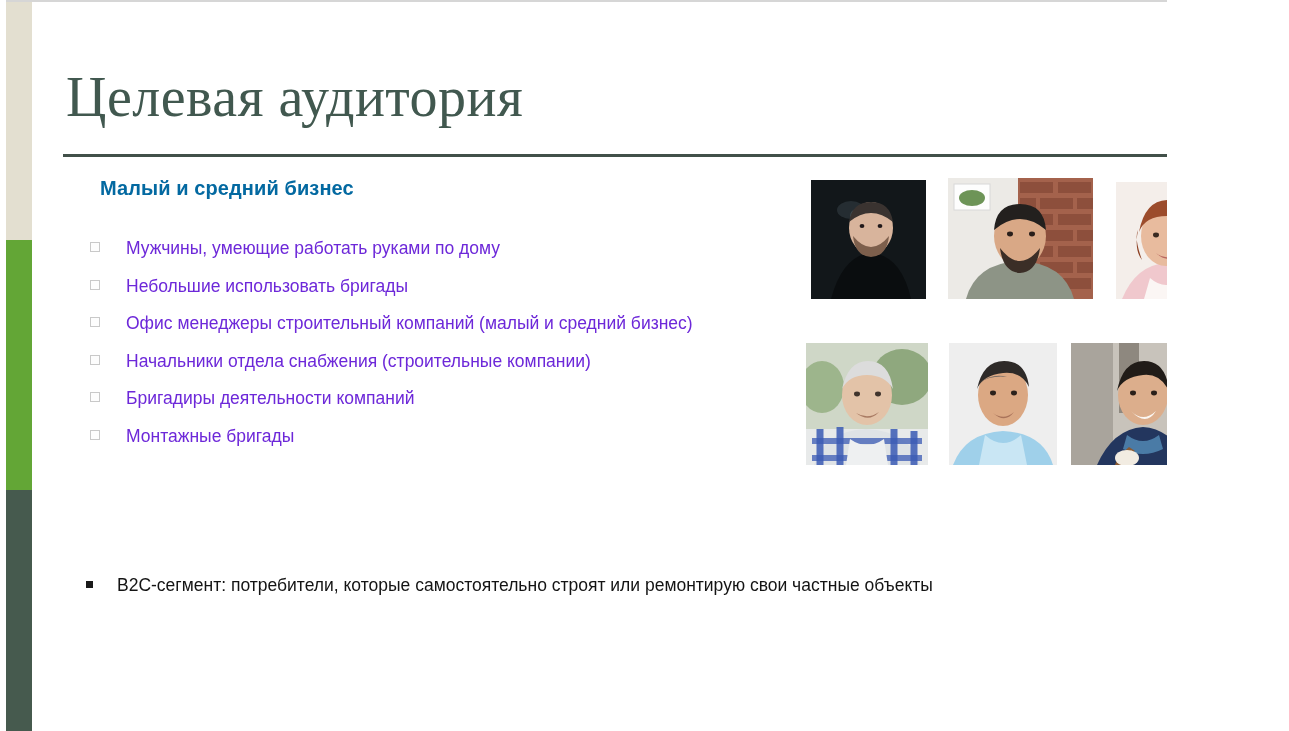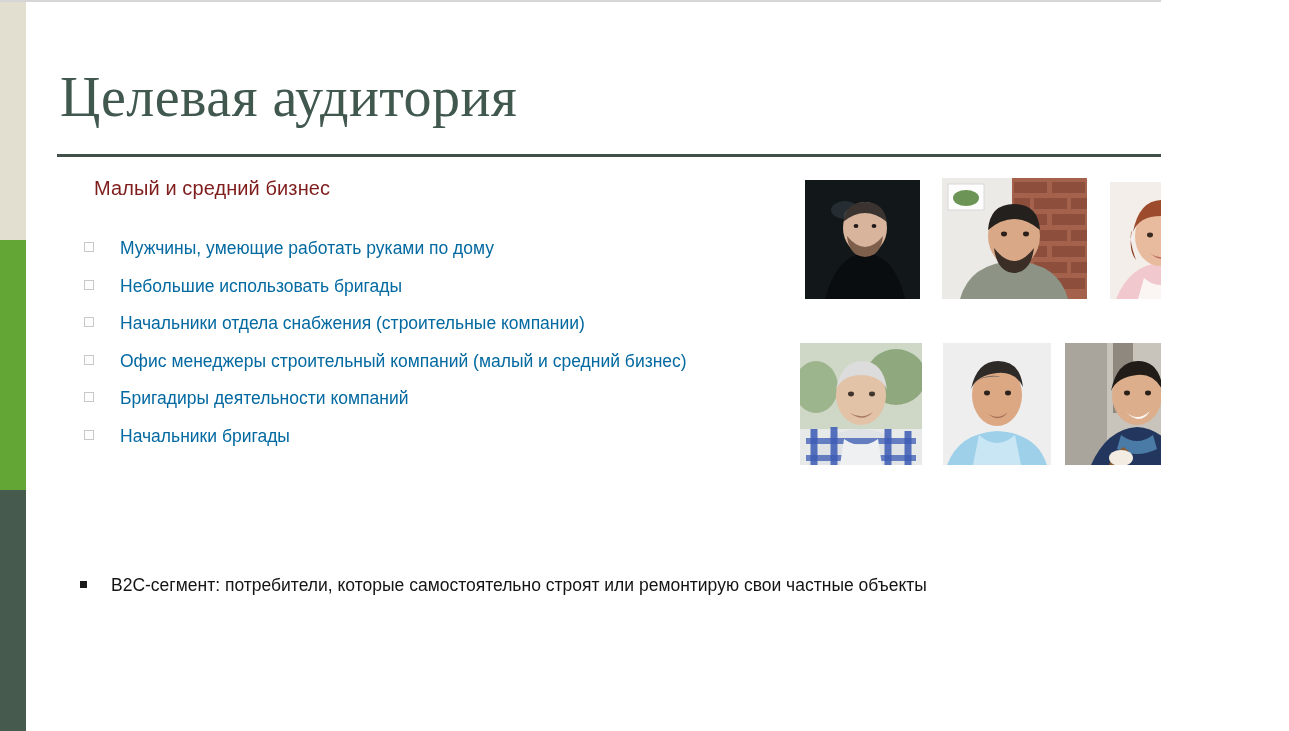--- a/index.html
+++ b/index.html
@@ -9,20 +9,21 @@
   }
   body {
     font-family: "Liberation Sans", sans-serif;
   }
   #slide {
     position: relative;
     width: 1161px;
     height: 731px;
     background: #ffffff;
     overflow: hidden;
+    margin-left: 6px;
   }
 
   
   .top-rule {
     position: absolute;
     left: 0; top: 0;
     width: 1289px;
     height: 2px;
     background: #d6d6d6;
   }
@@ -57,22 +58,22 @@
     height: 3px;
     background: #415049;
   }
 
   
   .section-heading {
     position: absolute;
     left: 94px;
     top: 177px;
     font-size: 20px;
-    font-weight: normal;
-    color: #7f1d1d;
+    font-weight: bold;
+    color: #0369a1;
     letter-spacing: 0.1px;
   }
 
   
   .list-main {
     position: absolute;
     left: 84px;
     top: 235px;
     width: 620px;
   }
@@ -86,21 +87,21 @@
     width: 8px;
     height: 8px;
     border: 1px solid #c9c9c9;
     background: #fdfdfd;
     margin-top: 7px;
     margin-right: 26px;
   }
   .li-main-text {
     font-size: 17.5px;
     line-height: 1.52;
-    color: #0369a1;
+    color: #6d28d9;
   }
 
   
   .list-bottom {
     position: absolute;
     left: 80px;
     top: 572px;
     width: 1120px;
   }
   .li-bottom {
@@ -150,33 +151,33 @@
     <div class="li-main">
       <span class="sq-hollow"></span>
       <span class="li-main-text">Мужчины, умеющие работать руками по дому</span>
     </div>
     <div class="li-main">
       <span class="sq-hollow"></span>
       <span class="li-main-text">Небольшие использовать бригады</span>
     </div>
     <div class="li-main">
       <span class="sq-hollow"></span>
+      <span class="li-main-text">Офис менеджеры строительный компаний (малый и средний бизнес)</span>
+    </div>
+    <div class="li-main">
+      <span class="sq-hollow"></span>
       <span class="li-main-text">Начальники отдела снабжения (строительные компании)</span>
     </div>
     <div class="li-main">
       <span class="sq-hollow"></span>
-      <span class="li-main-text">Офис менеджеры строительный компаний (малый и средний бизнес)</span>
-    </div>
-    <div class="li-main">
-      <span class="sq-hollow"></span>
       <span class="li-main-text">Бригадиры деятельности компаний</span>
     </div>
     <div class="li-main">
       <span class="sq-hollow"></span>
-      <span class="li-main-text">Начальники бригады</span>
+      <span class="li-main-text">Монтажные бригады</span>
     </div>
   </div>
 
   <div class="list-bottom">
     <div class="li-bottom">
       <span class="sq-filled"></span>
       <span class="li-bottom-text">B2C-сегмент: потребители, которые самостоятельно строят или ремонтирую свои частные объекты</span>
     </div>
   </div>
 

